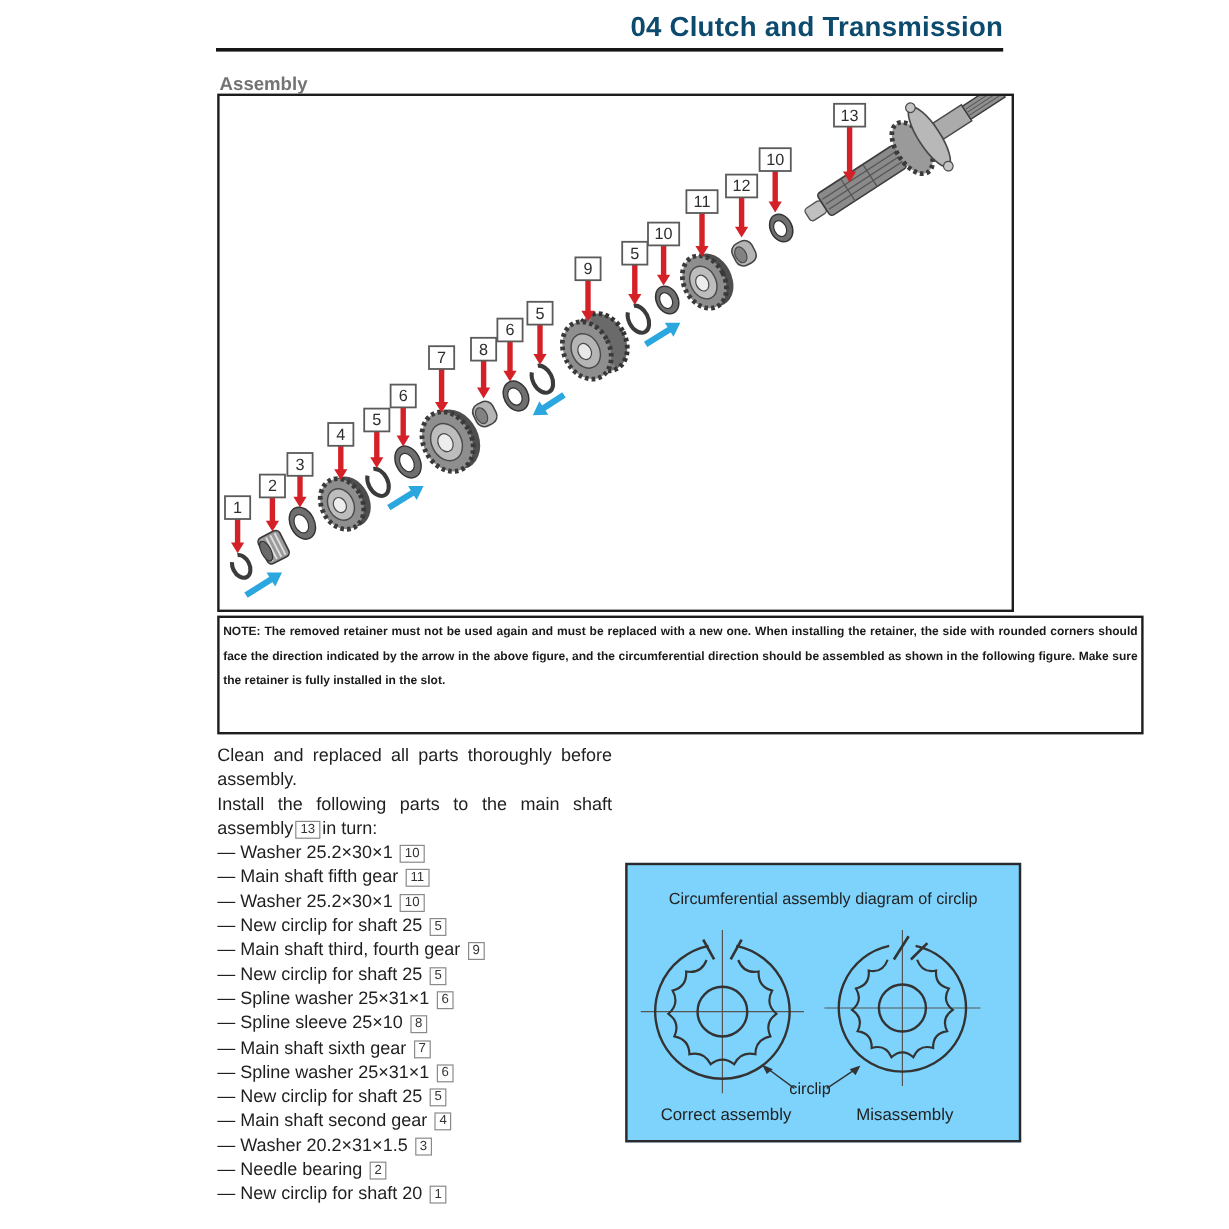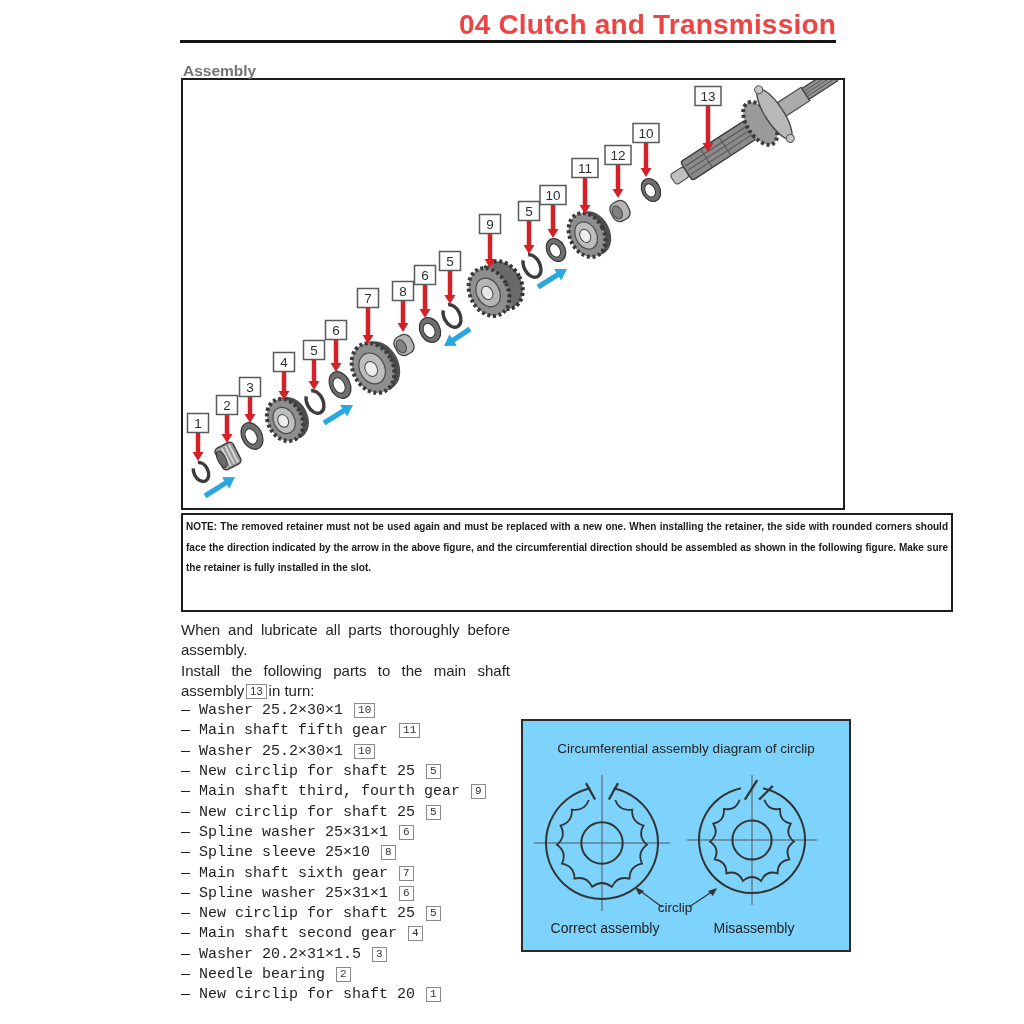--- a/index.html
+++ b/index.html
@@ -2,41 +2,41 @@
 <html><head>
 <meta charset="utf-8">
 <style>
   html,body{margin:0;padding:0;}
   body{
     width:1024px;height:1024px;background:#ffffff;position:relative;overflow:hidden;
     font-family:"Liberation Sans",sans-serif;color:#1d1d1d;
   }
   .header-title{
     position:absolute;top:9px;left:0;width:836px;text-align:right;
-    font-size:28px;font-weight:bold;color:#ef4444;letter-spacing:0.2px;
+    font-size:23px;font-weight:bold;color:#0c4a6e;letter-spacing:0.2px;
   }
   .header-rule{position:absolute;top:40px;left:180px;width:656px;height:3px;background:#151515;}
   .section-heading{
     position:absolute;top:62px;left:183px;font-size:15.5px;font-weight:bold;z-index:3;color:#737373;
   }
   .figure-box{
     position:absolute;left:181px;top:78px;width:664px;height:432px;box-sizing:border-box;
     border:2px solid #1d1d1d;background:#fff;z-index:1;
   }
   .note-box{
     position:absolute;left:181px;top:513px;width:772px;height:99px;box-sizing:border-box;
     border:2.5px solid #1d1d1d;padding:2px 3px;overflow:hidden;
     font-size:10px;font-weight:bold;line-height:20.6px;text-align:justify;color:#1a1a1a;
   }
   .body-col{
     position:absolute;left:181px;top:620px;width:329px;height:404px;overflow:hidden;
     font-size:15px;line-height:20.3px;color:#1f1f1f;
   }
   .body-col p{margin:0;text-align:justify;}
-  .list-item{white-space:nowrap;font-family:Liberation Mono, monospace;}
+  .list-item{white-space:nowrap;}
   .ref-box{
     display:inline-block;border:1px solid #8a8a8a;background:#fff;color:#333;
     font-size:11px;line-height:13px;padding:0 3px;margin:0 2px;vertical-align:1px;
   }
   .circlip-box{
     position:absolute;left:521px;top:719px;width:330px;height:233px;box-sizing:border-box;
     border:2px solid #2a2a2a;background:#7dd3fc;
   }
   svg text{font-family:"Liberation Sans",sans-serif;}
 </style>
@@ -260,21 +260,21 @@
         <text x="525" y="20.5" text-anchor="middle" font-size="13.5" fill="#2e2e2e">13</text>
       </g>
     </svg>
 </div>
 
 <div class="note-box">
   <span>NOTE: The removed retainer must not be used again and must be replaced with a new one. When installing the retainer, the side with rounded corners should face the direction indicated by the arrow in the above figure, and the circumferential direction should be assembled as shown in the following figure. Make sure the retainer is fully installed in the slot.</span>
 </div>
 
 <div class="body-col">
-  <p>When and lubricate all parts thoroughly before assembly.</p>
+  <p>Clean and replaced all parts thoroughly before assembly.</p>
   <p><span>Install the following parts to the main shaft assembly</span><span class="ref-box">13</span><span>in turn:</span></p>
   <div id="parts-list">
       <div class="list-item"><span>— </span><span>Washer 25.2×30×1 </span><span class="ref-box">10</span></div>
       <div class="list-item"><span>— </span><span>Main shaft fifth gear </span><span class="ref-box">11</span></div>
       <div class="list-item"><span>— </span><span>Washer 25.2×30×1 </span><span class="ref-box">10</span></div>
       <div class="list-item"><span>— </span><span>New circlip for shaft 25 </span><span class="ref-box">5</span></div>
       <div class="list-item"><span>— </span><span>Main shaft third, fourth gear </span><span class="ref-box">9</span></div>
       <div class="list-item"><span>— </span><span>New circlip for shaft 25 </span><span class="ref-box">5</span></div>
       <div class="list-item"><span>— </span><span>Spline washer 25×31×1 </span><span class="ref-box">6</span></div>
       <div class="list-item"><span>— </span><span>Spline sleeve 25×10 </span><span class="ref-box">8</span></div>

